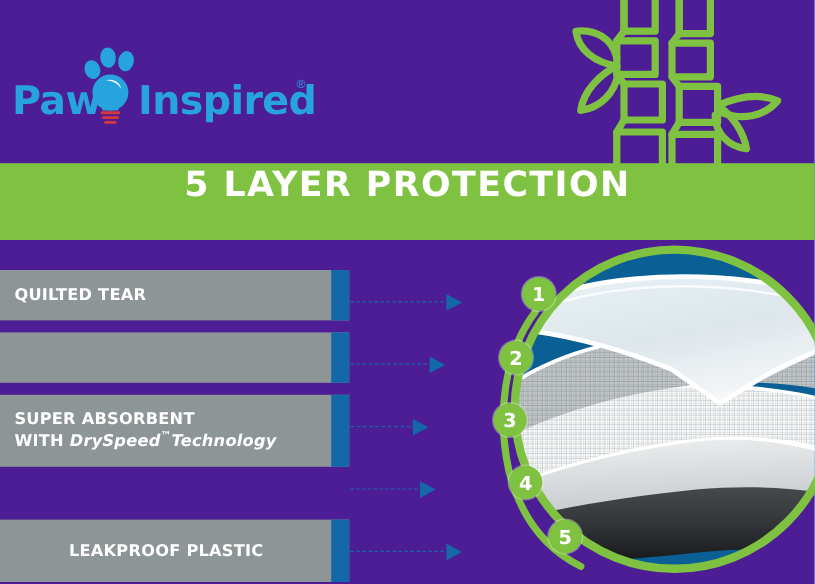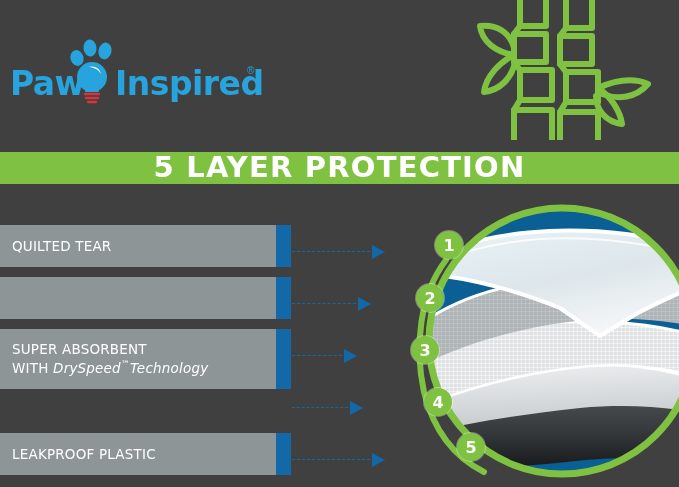--- a/index.html
+++ b/index.html
@@ -1,19 +1,19 @@
 <!DOCTYPE html>
 <html><head>
 <meta charset="utf-8">
 <style>
   * { margin:0; padding:0; box-sizing:border-box; }
   html,body { width:679px; height:487px; overflow:hidden; background:#ffffff; }
   body { font-family:"Liberation Sans", sans-serif; position:relative; }
 
-  #stage { position:relative; width:679px; height:487px; background:#404040; }
+  #stage { position:relative; width:679px; height:487px; background:#4c1d95; }
 
   
   #logo { position:absolute; left:8px; top:20px; width:260px; height:90px; }
   #logo-text-paw {
     position:absolute; left:2px; top:44px;
     font-size:33px; font-weight:bold; letter-spacing:-0.5px;
     color:#27A4DD; font-family:"DejaVu Sans", sans-serif;
   }
   #logo-text-inspired {
     position:absolute; left:107px; top:44px;
@@ -24,37 +24,37 @@
     position:absolute; left:239px; top:45px;
     font-size:10px; color:#27A4DD;
   }
   #logo-bulb { position:absolute; left:60px; top:18px; width:56px; height:68px; }
 
   
   #bamboo { position:absolute; left:470px; top:0px; width:200px; height:140px; }
 
   
   #banner {
-    position:absolute; left:0px; top:152px; width:679px; height:32px;
-    background:#7FC241; display:flex; align-items:flex-end; justify-content:center;
+    position:absolute; left:0px; top:136px; width:679px; height:64px;
+    background:#7FC241; display:flex; align-items:flex-start; justify-content:center;
   }
   #banner-title {
     color:#ffffff; font-size:29px; font-weight:bold;
     letter-spacing:1.2px; font-family:"DejaVu Sans", sans-serif;
     white-space:nowrap;
   }
 
   
   #bars { position:absolute; left:0px; top:225px; width:300px; height:250px; }
   .bar {
     position:absolute; left:0px; width:291px;
     background:#8E9597; display:flex; align-items:center;
   }
   .bar-text {
-    color:#ffffff; font-weight:normal; font-size:13.5px;
+    color:#ffffff; font-weight:bold; font-size:13.5px;
     line-height:15px; padding-left:12px; letter-spacing:0.2px;
     font-family:"DejaVu Sans", sans-serif;
     text-transform:uppercase; width:265px;
   }
   .bar-text .ital { font-style:italic; text-transform:none; }
   .bar-accent {
     position:absolute; right:0px; top:0px; width:15px; height:100%;
     background:#1368A8;
   }
 
@@ -151,21 +151,21 @@
 
     <div class="bar" style="top:104px; height:60px;">
       <div class="bar-text">
         <span>SUPER ABSORBENT</span><br>
         <span>WITH </span><span class="ital">DrySpeed</span><span class="ital" style="font-size:9px;vertical-align:super;">™</span><span class="ital">Technology</span>
       </div>
       <div class="bar-accent"></div>
     </div>
 
 
-    <div class="bar" style="top:208px; height:42px;">
+    <div class="bar" style="top:208px; height:52px;text-align:center;">
       <div class="bar-text">
         <span>LEAKPROOF PLASTIC</span>
       </div>
       <div class="bar-accent"></div>
     </div>
   </div>
 
   <div class="connector" style="left:292px; top:245px; width:98px;">
     <div class="conn-line" style="width:78px;"></div>
     <div class="conn-head" style="left:80px;"></div>

